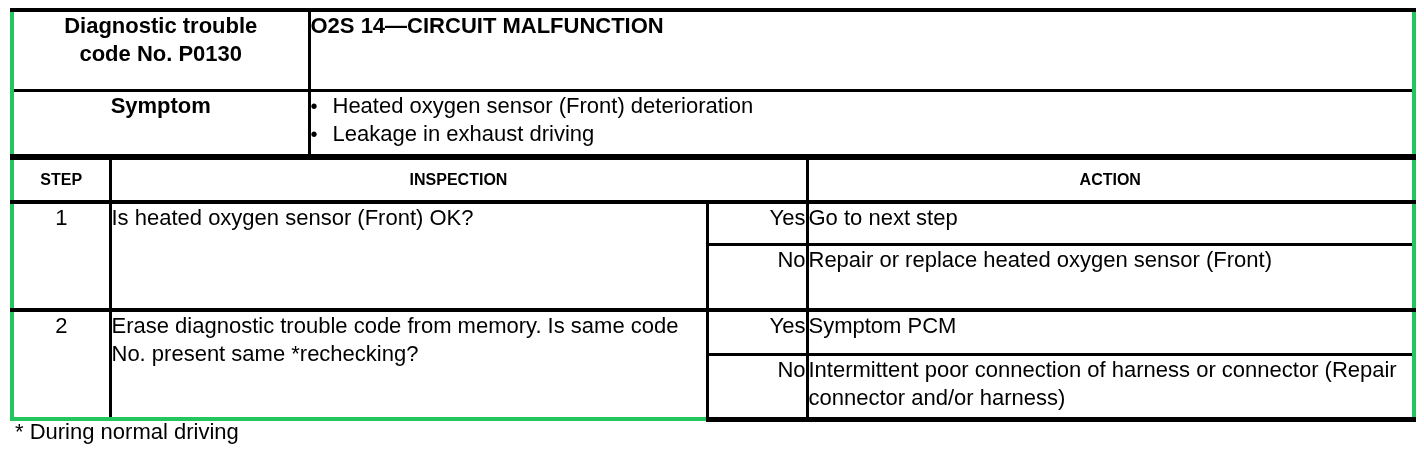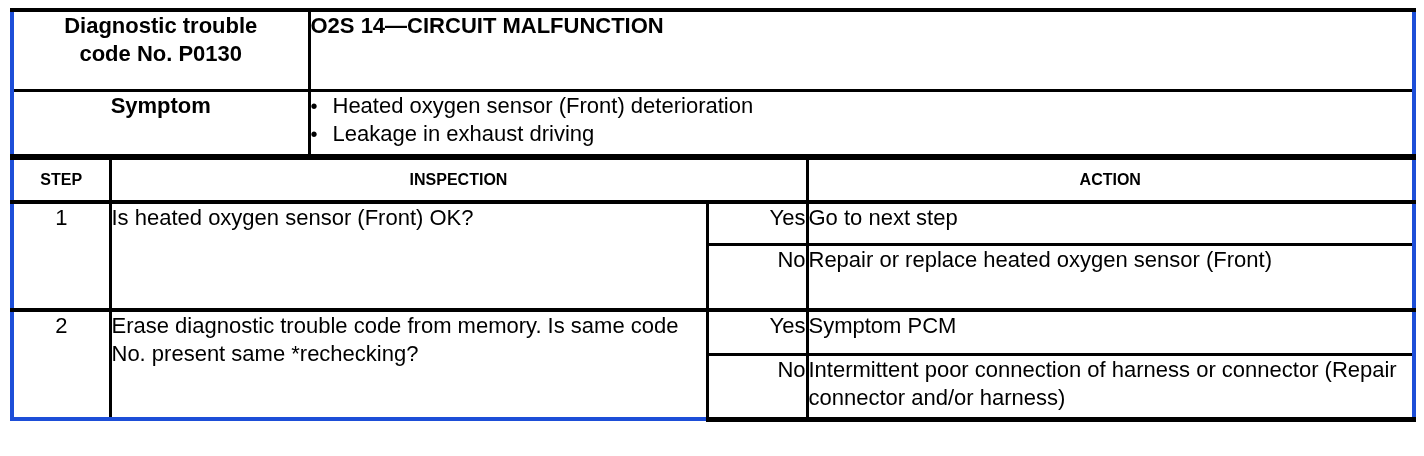--- a/index.html
+++ b/index.html
@@ -28,21 +28,21 @@
   }
   table.dtc td, table.dtc th {
     border: 3px solid #000000;
     padding: 0;
     font-size: 22px;
     line-height: 28px;
     vertical-align: top;
     overflow: hidden;
   }
   
-  table.dtc { border: 4px solid #1d4ed8; }
+  table.dtc { border: 4px solid #22c55e; }
   tr.row-a td { border-top: 4px solid #000000; }
   tr.row-e2 td { border-bottom: 5px solid #000000; }
   
   tr.row-b td { border-bottom: 6px solid #000000; }
   
   tr.row-c th { border-bottom: 4px solid #000000; }
   
   tr.row-e1 td { border-top: 4px solid #000000; }
 
   .cell-code {
@@ -155,13 +155,14 @@
       <td class="cell-answer">Yes</td>
       <td class="cell-action">Symptom PCM</td>
     </tr>
     <tr class="row-e2" style="height:65px">
       <td class="cell-answer">No</td>
       <td class="cell-action">Intermittent poor connection of harness or connector (Repair connector and/or harness)</td>
     </tr>
   </tbody>
     </table>
 
+  <div class="footnote">* During normal driving</div>
 </div>
 
 </body></html>

